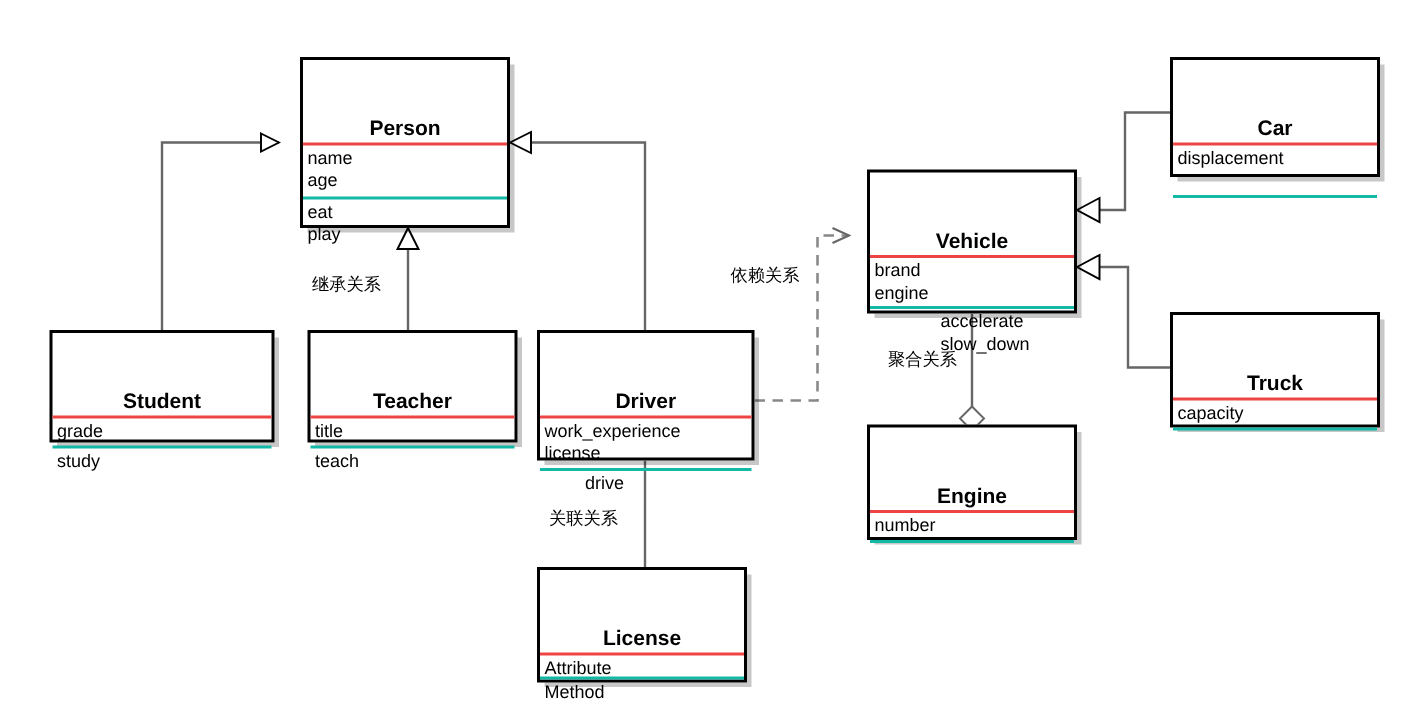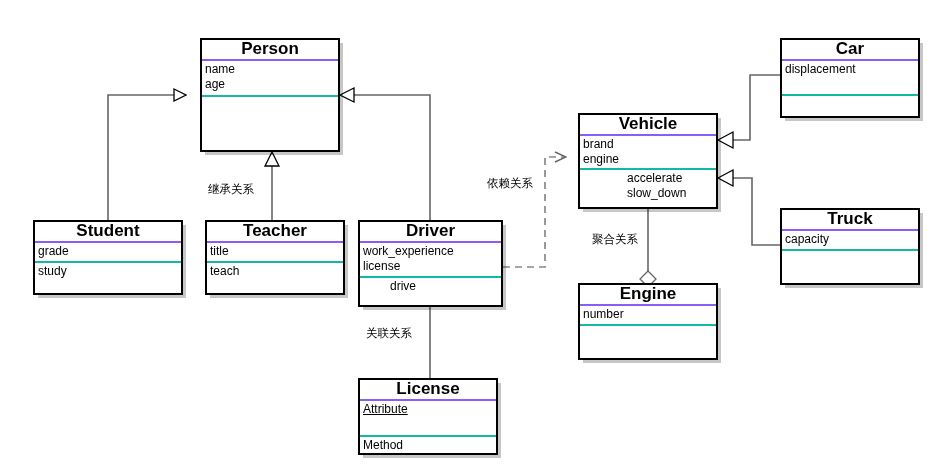--- a/index.html
+++ b/index.html
@@ -5,23 +5,23 @@
   html,body{margin:0;padding:0;background:#ffffff;}
   body{width:946px;height:475px;overflow:hidden;
        font-family:"Liberation Sans","DejaVu Sans",sans-serif;}
   #canvas{position:relative;width:946px;height:475px;background:#fff;}
 
   svg.edges{position:absolute;left:0;top:0;width:946px;height:475px;
             overflow:visible;pointer-events:none;}
 
   .uml-class{position:absolute;box-sizing:border-box;background:#fff;
              border:2px solid #000;box-shadow:4px 4px 0 -1px rgba(0,0,0,0.22);}
-  .cls-title{text-align:center;font-weight:bold;font-size:17px;color:#000;
-             line-height:18px;height:19px;border-bottom:2px solid #8b5cf6;
-             overflow:hidden;white-space:nowrap;}
+  .cls-title{text-align:center;font-weight:bold;font-size:14px;color:#000;
+             line-height:18px;height:19px;border-bottom:2px solid #ef4444;
+             overflow:hidden;white-space:nowrap;margin-top:36px;}
   .cls-attrs,.cls-ops{font-size:12px;color:#000;padding:1px 0 2px 3px;
              box-sizing:border-box;overflow:hidden;}
   .cls-attrs{border-bottom:2px solid #14b8a6;}
   .cls-attrs div,.cls-ops div{line-height:15px;white-space:nowrap;}
 
   .edge-label{position:absolute;font-size:11.5px;color:#000;white-space:nowrap;
               font-family:"DejaVu Sans","Liberation Sans",sans-serif;}
 </style>
 </head>
 <body>
@@ -78,20 +78,24 @@
       <path d="M 718 178 L 733 170 L 733 186 Z" fill="#ffffff" stroke="#000" stroke-width="1.3"></path>
     </g>
   </svg>
 
   <div class="uml-class" style="left:200px;top:38px;width:140px;height:114px;">
     <div class="cls-title">Person</div>
     <div class="cls-attrs" style="height:36px;">
       <div>name</div>
       <div>age</div>
     </div>
+    <div class="cls-ops" style="height:55px;">
+      <div>eat</div>
+      <div>play</div>
+    </div>
   </div>
 
   <div class="uml-class" style="left:33px;top:220px;width:150px;height:75px;">
     <div class="cls-title">Student</div>
     <div class="cls-attrs" style="height:20px;">
       <div>grade</div>
     </div>
     <div class="cls-ops" style="height:32px;">
       <div>study</div>
     </div>
@@ -113,21 +117,21 @@
       <div>work_experience</div>
       <div>license</div>
     </div>
     <div class="cls-ops" style="height:29px;padding-left:30px;">
       <div>drive</div>
     </div>
   </div>
 
   <div class="uml-class" style="left:358px;top:378px;width:140px;height:77px;">
     <div class="cls-title">License</div>
-    <div class="cls-attrs" style="height:36px;text-decoration:underline;">
+    <div class="cls-attrs" style="height:16px;">
       <div>Attribute</div>
     </div>
     <div class="cls-ops" style="height:34px;">
       <div>Method</div>
     </div>
   </div>
 
   <div class="uml-class" style="left:578px;top:113px;width:140px;height:96px;">
     <div class="cls-title">Vehicle</div>
     <div class="cls-attrs" style="height:34px;">
@@ -160,15 +164,15 @@
     <div class="cls-title">Engine</div>
     <div class="cls-attrs" style="height:20px;">
       <div>number</div>
     </div>
     <div class="cls-ops" style="height:34px;"></div>
   </div>
 
   <div class="edge-label" style="left:208px;top:182px;">继承关系</div>
   <div class="edge-label" style="left:487px;top:176px;">依赖关系</div>
   <div class="edge-label" style="left:592px;top:232px;">聚合关系</div>
-  <div class="edge-label" style="left:366px;top:326px;">关联关系</div>
+  <div class="edge-label" style="left:366px;top:338px;">关联关系</div>
 
 </div>
 
 </body></html>

